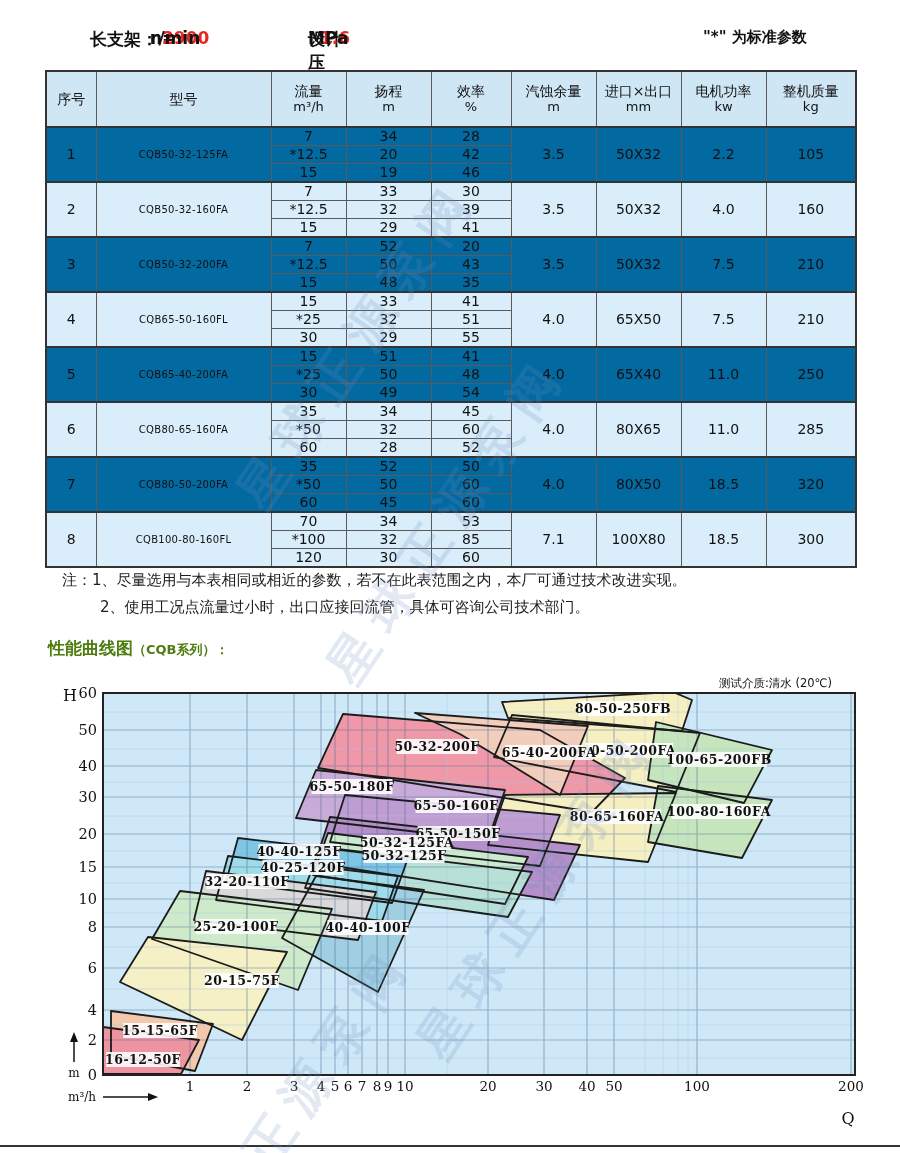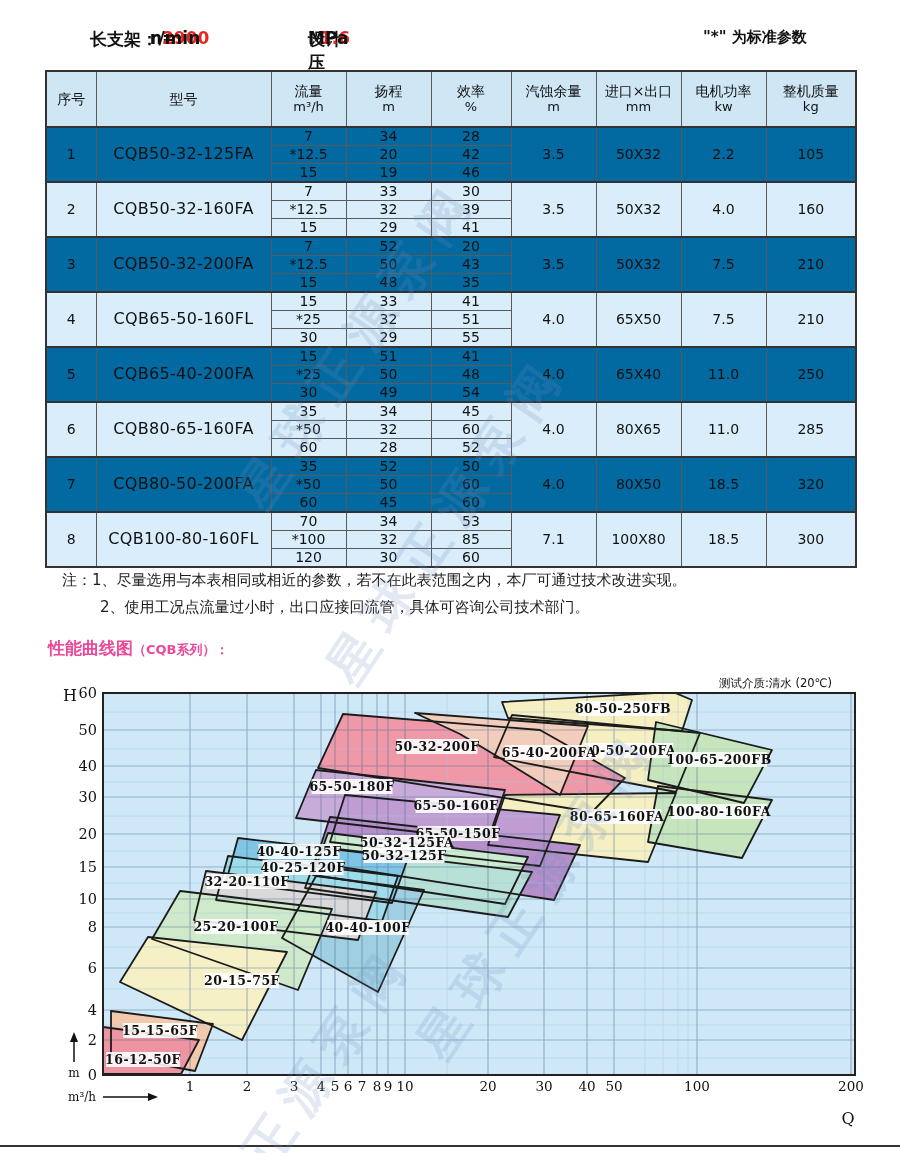--- a/index.html
+++ b/index.html
@@ -20,27 +20,27 @@
   
   table.spec{position:absolute;top:70px;left:45px;width:810px;border-collapse:collapse;
              table-layout:fixed;border:2px solid #333;background:#0369a1;z-index:2;}
   .spec th,.spec td{border:1px solid #5a5a5a;text-align:center;padding:0;font-size:14px;
                     overflow:hidden;line-height:1.15;}
   .spec thead th{background:#cfe6f5;height:54px;font-weight:normal;}
   .spec th .u{font-size:13px;}
   .spec tbody td{height:17px;}
   .spec tr.gstart td{border-top:2px solid #333;}
   .spec tr.alt td{background:#d9edfa;}
-  .spec td.model{font-size:16px;letter-spacing:.3px;}
+  .spec td.model{font-size:10px;letter-spacing:.3px;}
   
   .note{position:absolute;font-size:15px;color:#1c1c1c;z-index:2;}
   .n1{top:571px;left:62px;}
   .n2{top:598px;left:100px;}
   
-  .sec-title{position:absolute;top:637px;left:48px;color:#ec4899;font-weight:bold;z-index:2;}
+  .sec-title{position:absolute;top:637px;left:48px;color:#4d7c0f;font-weight:bold;z-index:2;}
   .sec-title .t1{font-size:17px;}
   .sec-title .t2{font-size:13px;}
   svg.chart{position:absolute;top:0;left:0;z-index:3;}
 </style>
 </head>
 <body>
 
 <div class="page">
 
   <div class="wm" style="left:250px;top:470px;">星球正源泵阀</div>

